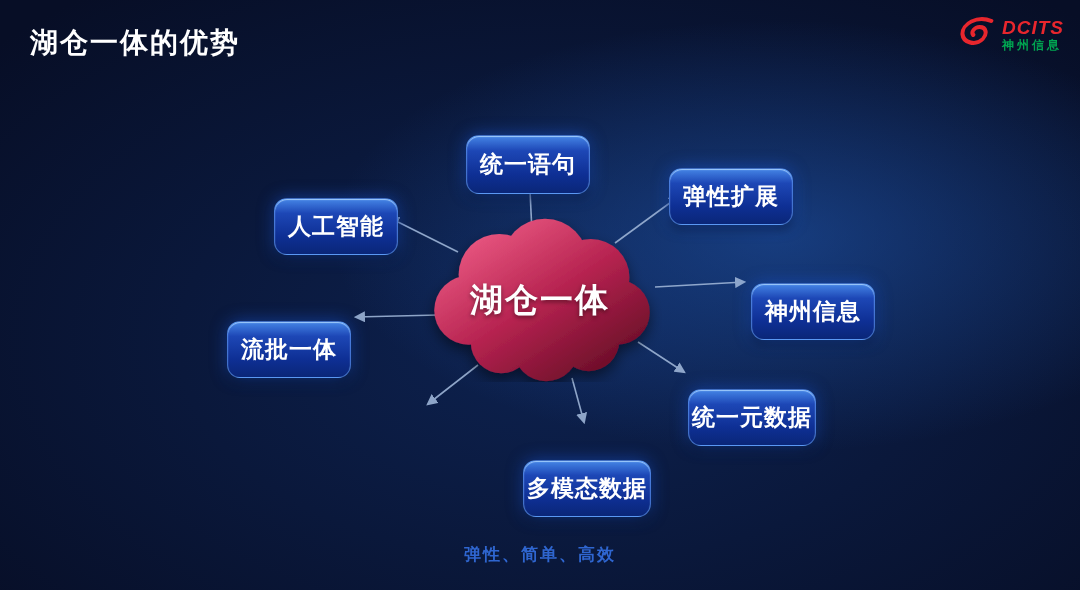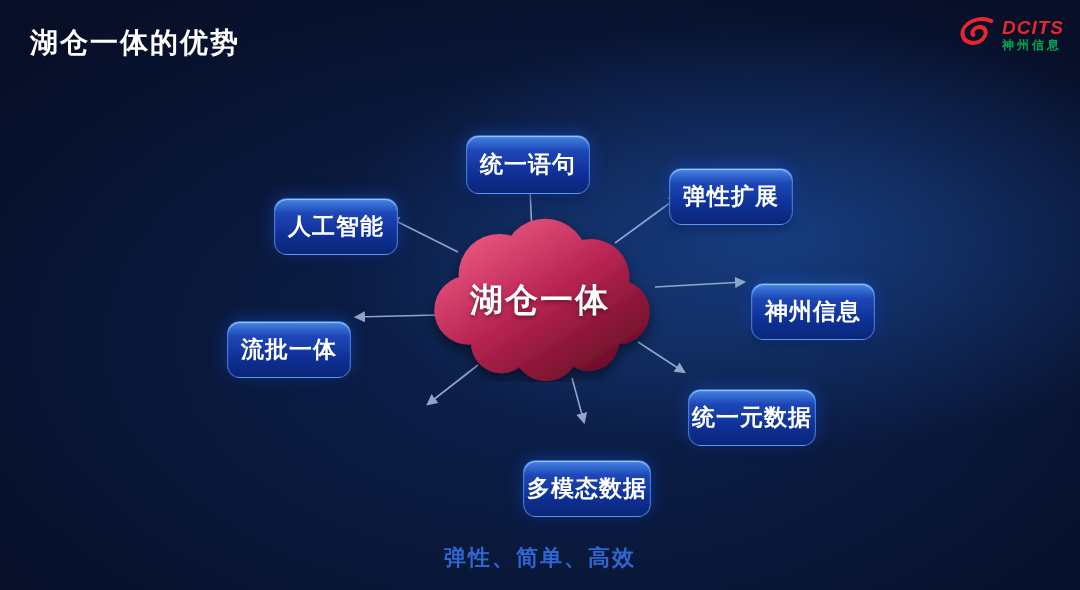--- a/index.html
+++ b/index.html
@@ -44,21 +44,21 @@
   .cloud-label{
     position:absolute;left:418px;top:218px;width:244px;height:164px;
     display:flex;align-items:center;justify-content:center;
     color:#ffffff;font-size:33px;font-weight:bold;letter-spacing:2px;
     text-shadow:0 2px 4px rgba(0,0,0,.45);
   }
   .arrows{position:absolute;left:0;top:0;width:1080px;height:590px;pointer-events:none;}
   .footer{
     position:absolute;left:0;top:543px;width:1080px;
     text-align:center;
-    color:#2f66d0;font-size:22px;font-weight:bold;letter-spacing:2px;
+    color:#2f66d0;font-size:17px;font-weight:bold;letter-spacing:2px;
   }
 </style>
 </head>
 <body>
 
 <div class="slide">
 
   <div class="title">湖仓一体的优势</div>
 
   <div class="logo">

